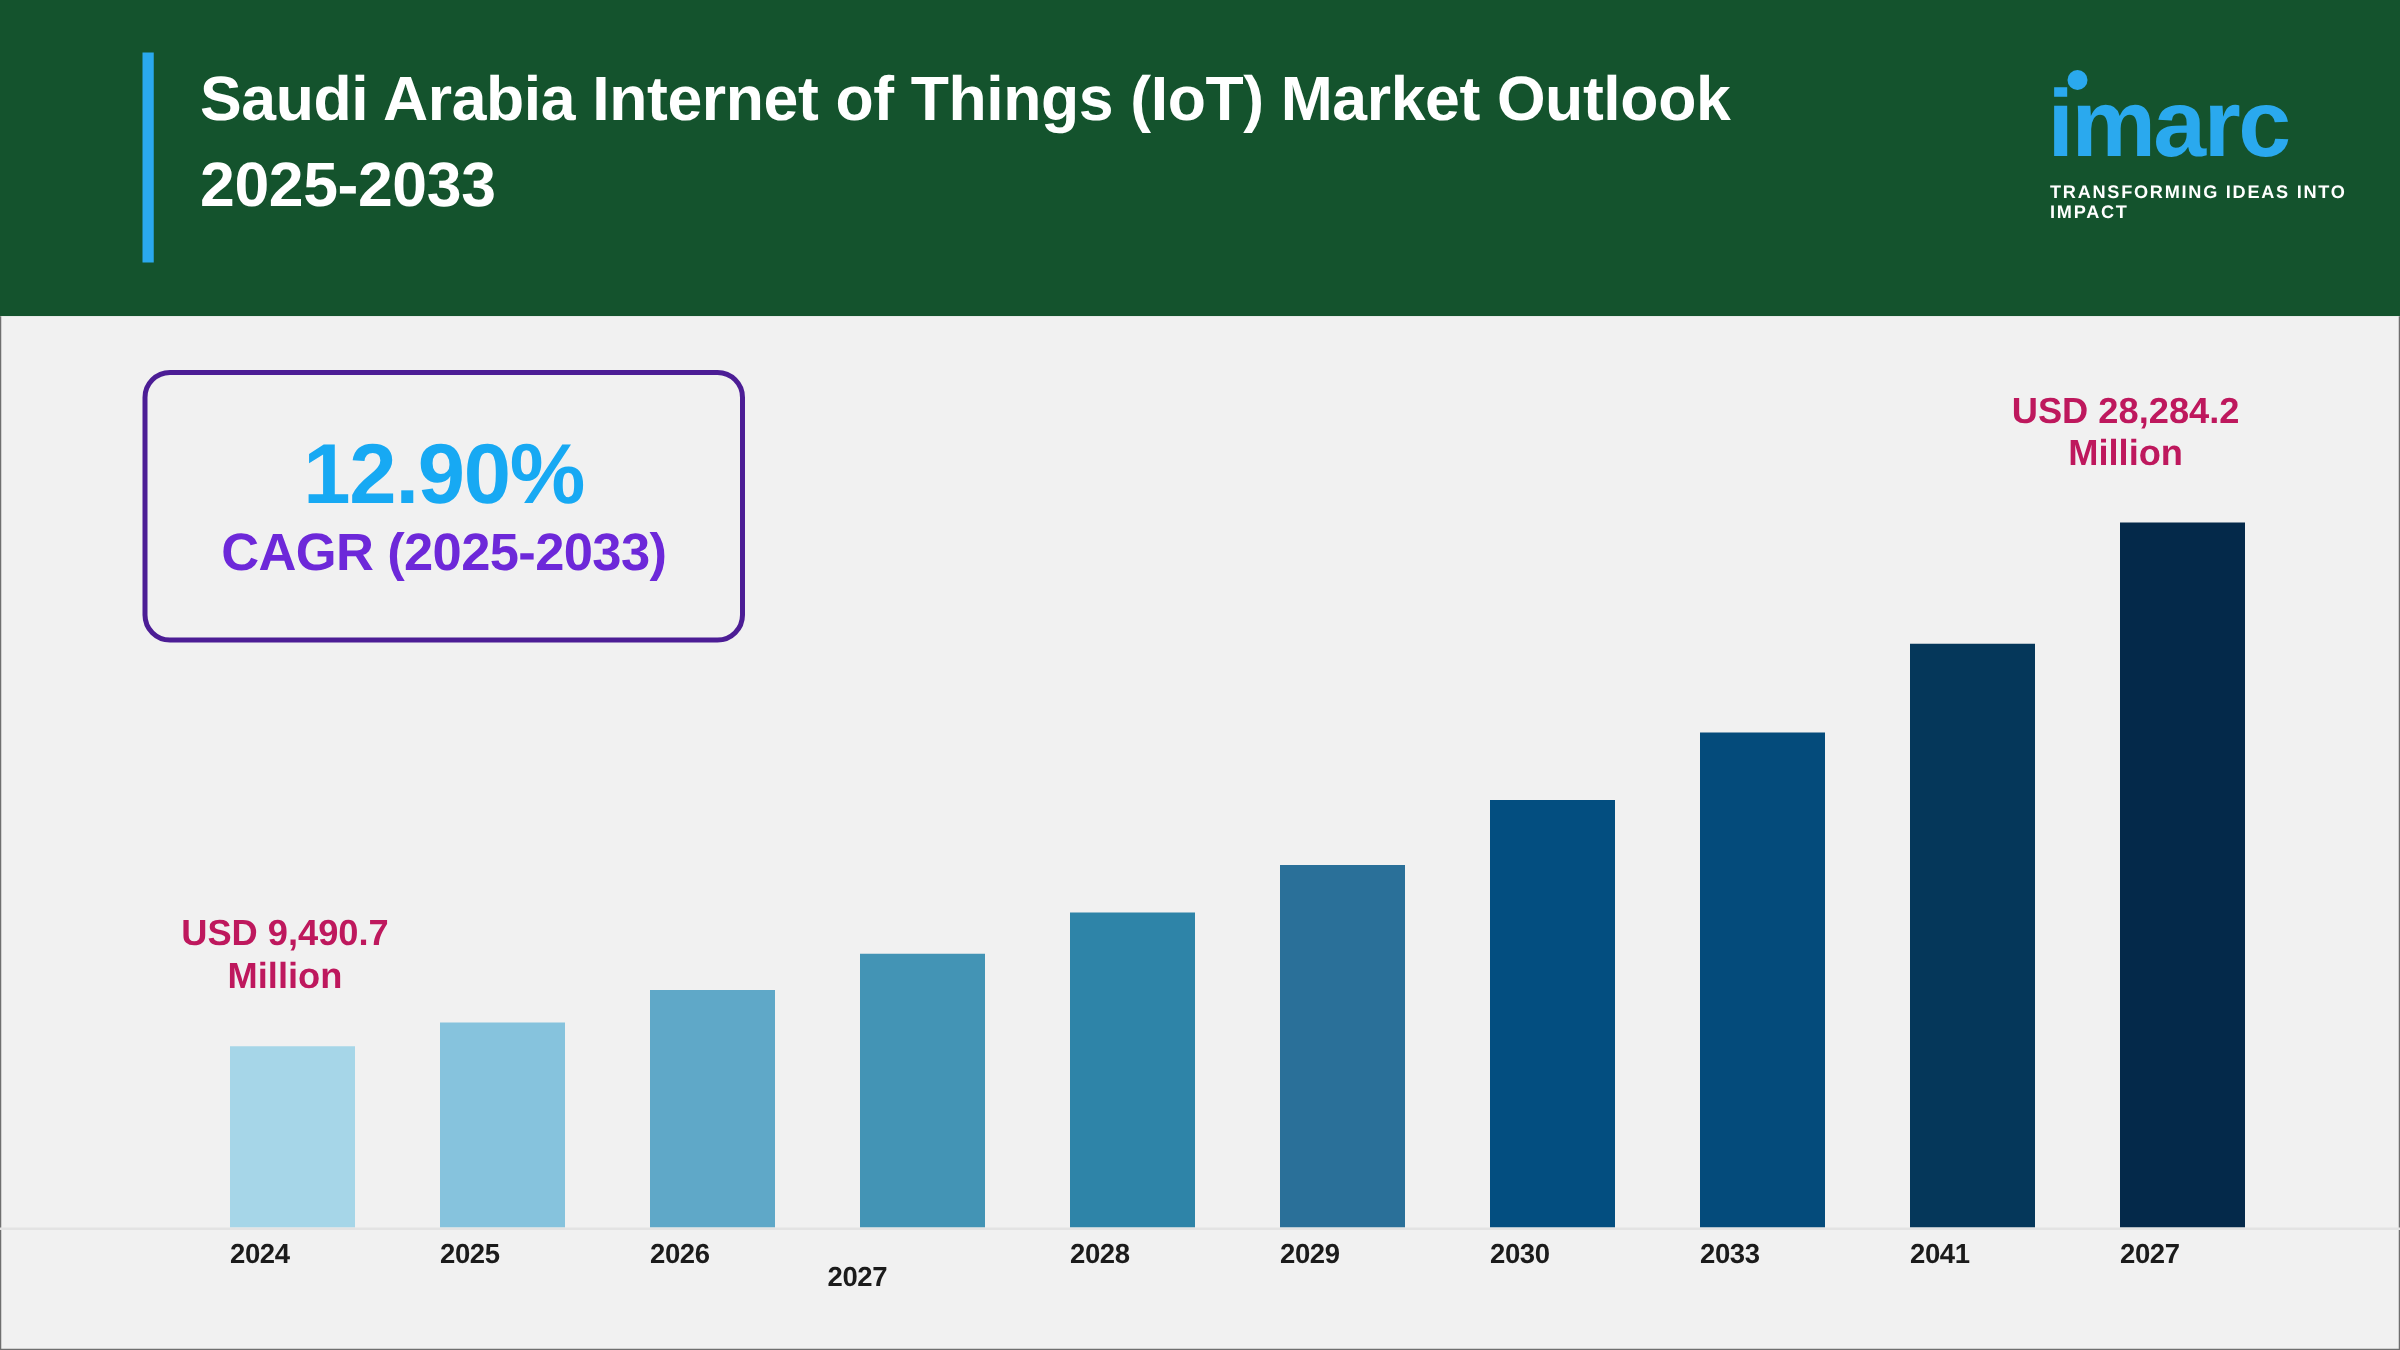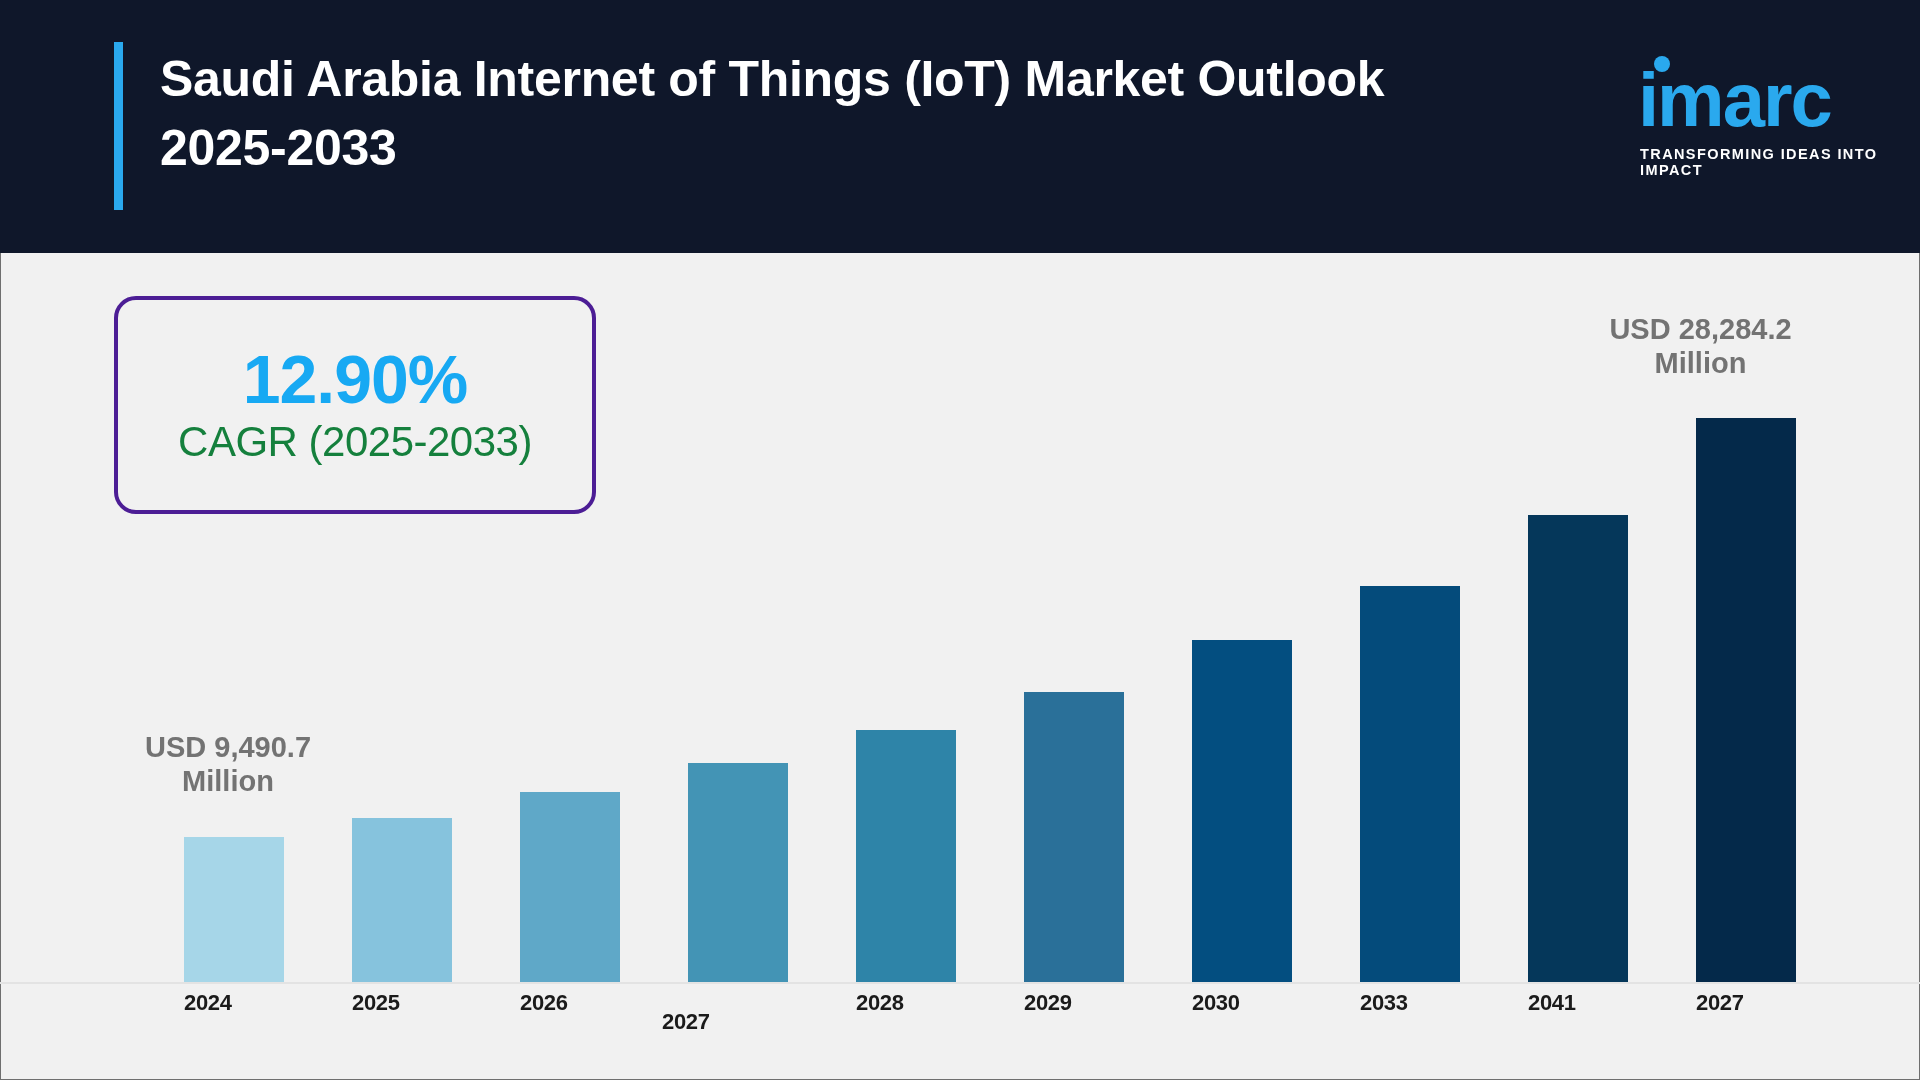--- a/index.html
+++ b/index.html
@@ -13,21 +13,21 @@
     position:relative;
     width:1920px;height:1080px;
     background:#ffffff;
     box-sizing:border-box;
   }
 
   
   .header{
     position:absolute;left:0;top:0;
     width:1920px;height:253px;
-    background:#0f172a;
+    background:#14532d;
     box-sizing:border-box;
   }
   .title-accent{
     position:absolute;left:114px;top:42px;
     width:9px;height:168px;
     background:#2aa9ee;
   }
   .title{
     position:absolute;left:160px;top:45px;
     width:1320px;
@@ -78,32 +78,32 @@
     display:flex;flex-direction:column;
     align-items:center;justify-content:center;
   }
   .cagr-value{
     color:#17a9f3;
     font-size:68px;font-weight:bold;
     line-height:1.05;
     letter-spacing:-1px;
   }
   .cagr-label{
-    color:#15803d;
-    font-size:42px;font-weight:normal;
+    color:#6d28d9;
+    font-size:42px;font-weight:bold;
     line-height:1.15;
     margin-top:2px;
     letter-spacing:-0.5px;
   }
 
   
   .callout{
     position:absolute;
     text-align:center;
-    color:#737373;
+    color:#be185d;
     font-size:29px;font-weight:bold;
     line-height:1.18;
     white-space:nowrap;
   }
   .callout-start{ left:128px; top:730px; width:200px; }
   .callout-end{   left:1588px; top:312px; width:225px; }
 
   
   .chart{
     position:absolute;

